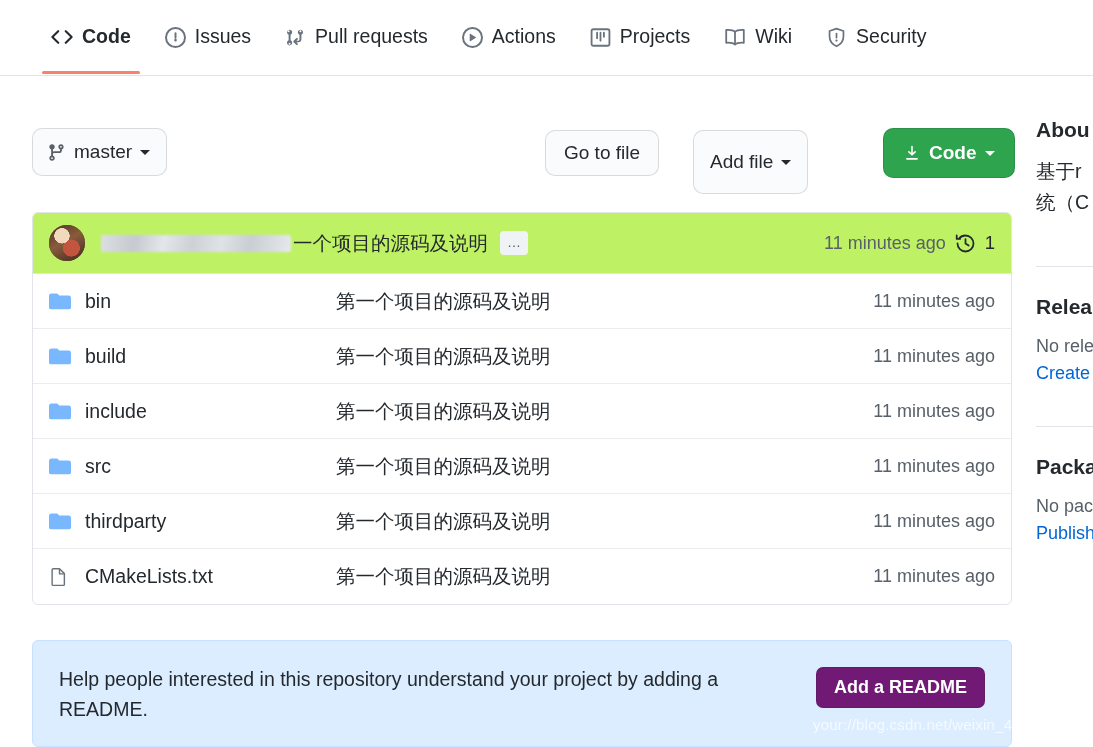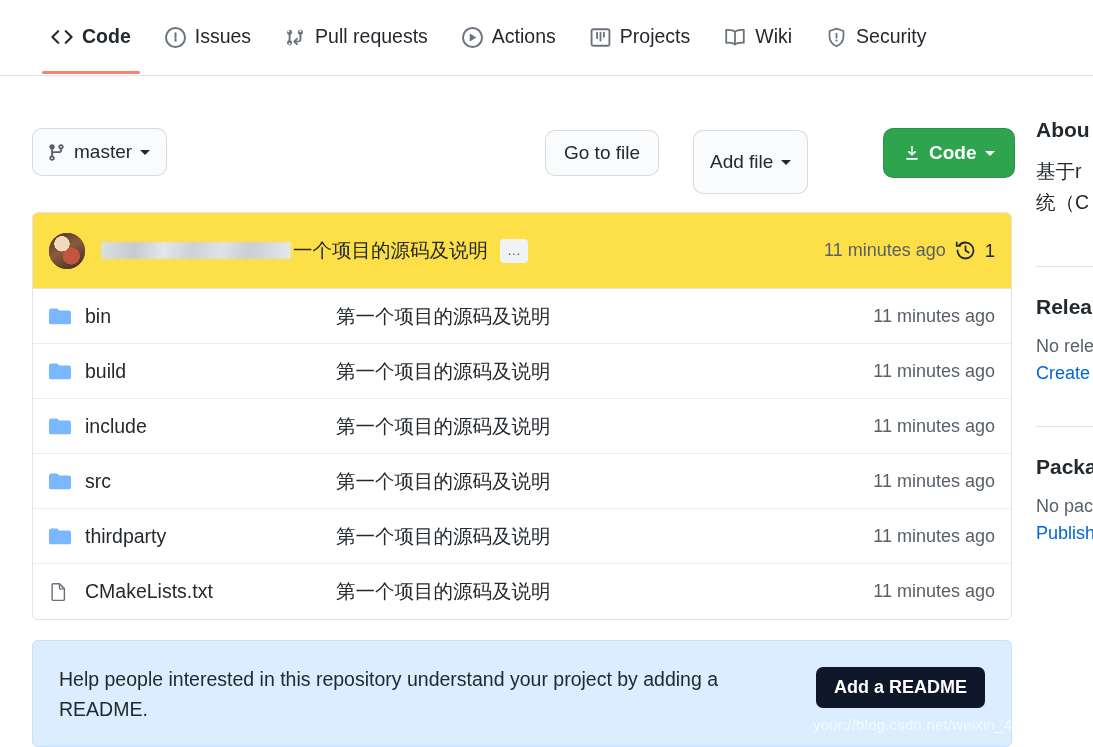--- a/index.html
+++ b/index.html
@@ -67,21 +67,21 @@
 
   
   .filebox {
     position: absolute; top: 212px; left: 32px;
     width: 980px;
     border: 1px solid #e1e4e8; border-radius: 6px;
     overflow: hidden; background: #fff;
   }
   .commit-bar {
     display: flex; align-items: center;
-    height: 76px; background: #fde047;
+    height: 61px; background: #bef264;
     border-bottom: 1px solid #e1e4e8;
     padding: 0 16px;
   }
   .avatar {
     width: 36px; height: 36px; border-radius: 50%;
     flex: 0 0 36px; margin-right: 16px; overflow: hidden;
     background: #6b4f3a; position: relative;
   }
   .avatar::before {
     content:""; position:absolute; inset:0;
@@ -127,21 +127,21 @@
     width: 980px; height: 107px;
     background: #dbedff; border: 1px solid #c8e1ff;
     border-radius: 6px;
     display: flex; align-items: center; padding: 0 26px;
   }
   .readme-text {
     font-size: 19.5px; color: #24292e; line-height: 30px;
     max-width: 700px;
   }
   .btn-readme {
-    margin-left: auto; background: #0f172a; color: #fff;
+    margin-left: auto; background: #701a75; color: #fff;
     border: 1px solid rgba(27,31,35,.15); border-radius: 7px;
     font-weight: 700; font-size: 18px; height: 41px; padding: 8px 17px;
     cursor: pointer; font-family: inherit; white-space: nowrap;
     align-self: flex-start; margin-top: 26px;
   }
 
   
   .sidebar {
     position: absolute; top: 118px; left: 1036px;
     width: 160px;

